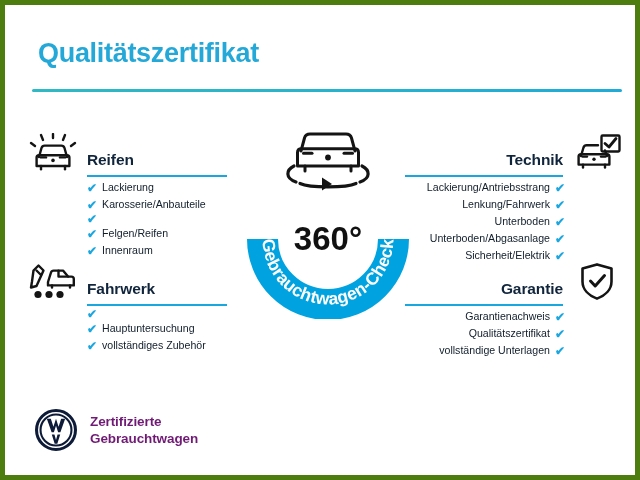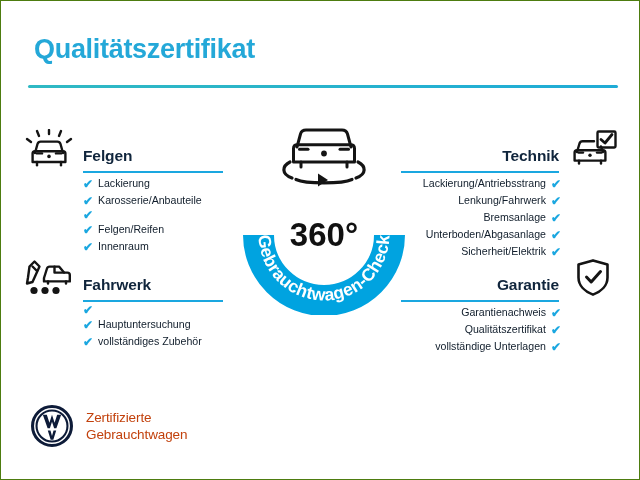--- a/index.html
+++ b/index.html
@@ -12,21 +12,21 @@
     height: 480px;
     font-family: "Liberation Sans", sans-serif;
     position: relative;
     overflow: hidden;
     color: #0d1b2a;
   }
   #page {
     position: absolute;
     inset: 0;
     background: #ffffff;
-    border: 1px solid #4d7c0f;
+    border: 5px solid #4d7c0f;
     box-sizing: border-box;
   }
 
   
   .page-title {
     position: absolute;
     left: 33px;
     top: 33px;
     font-size: 27px;
     font-weight: bold;
@@ -133,23 +133,23 @@
     left: 30px;
     top: 404px;
     display: flex;
     align-items: center;
   }
   .vw-mark { width: 42px; height: 42px; }
   .vw-mark svg { display: block; width: 100%; height: 100%; }
   .vw-text {
     margin-left: 13px;
     font-size: 13.5px;
-    font-weight: normal;
+    font-weight: bold;
     line-height: 17px;
-    color: #c2410c;
+    color: #701a75;
     letter-spacing: -0.1px;
   }
 </style>
 </head>
 <body>
 
 <div id="page">
 
   <div class="page-title">Qualitätszertifikat</div>
   <div class="header-rule"></div>
@@ -169,21 +169,21 @@
             <path d="M12 24 L14.5 15 C15 13.4 16 12.6 17.6 12.6 L34.4 12.6 C36 12.6 37 13.4 37.5 15 L40 24"></path>
             <path d="M9.6 24.5 C9.6 23 10.6 22.2 12 22.2 L40 22.2 C41.4 22.2 42.4 23 42.4 24.5 L42.4 33 L9.6 33 Z"></path>
             <path d="M14 24.4 L19 24.4"></path>
             <path d="M33 24.4 L38 24.4"></path>
             <path d="M14 33 L14 36.2"></path>
             <path d="M38 33 L38 36.2"></path>
           </g>
           <circle cx="26" cy="27.4" r="1.8" fill="#141414"></circle>
         </svg>
       </div>
-      <div class="sec-title">Felgen</div>
+      <div class="sec-title">Reifen</div>
       <div class="sec-underline"></div>
     </div>
     <ul class="sec-list">
       <li>
           <span class="tick">✔</span>
           <span>Lackierung</span>
         </li>
       <li>
           <span class="tick">✔</span>
           <span>Karosserie/Anbauteile</span>
@@ -262,21 +262,21 @@
       <li>
           <span class="tick">✔</span>
           <span>Lackierung/Antriebsstrang</span>
         </li>
       <li>
           <span class="tick">✔</span>
           <span>Lenkung/Fahrwerk</span>
         </li>
       <li>
           <span class="tick">✔</span>
-          <span>Bremsanlage</span>
+          <span>Unterboden</span>
         </li>
       <li>
           <span class="tick">✔</span>
           <span>Unterboden/Abgasanlage</span>
         </li>
       <li>
           <span class="tick">✔</span>
           <span>Sicherheit/Elektrik</span>
         </li>
     </ul>

